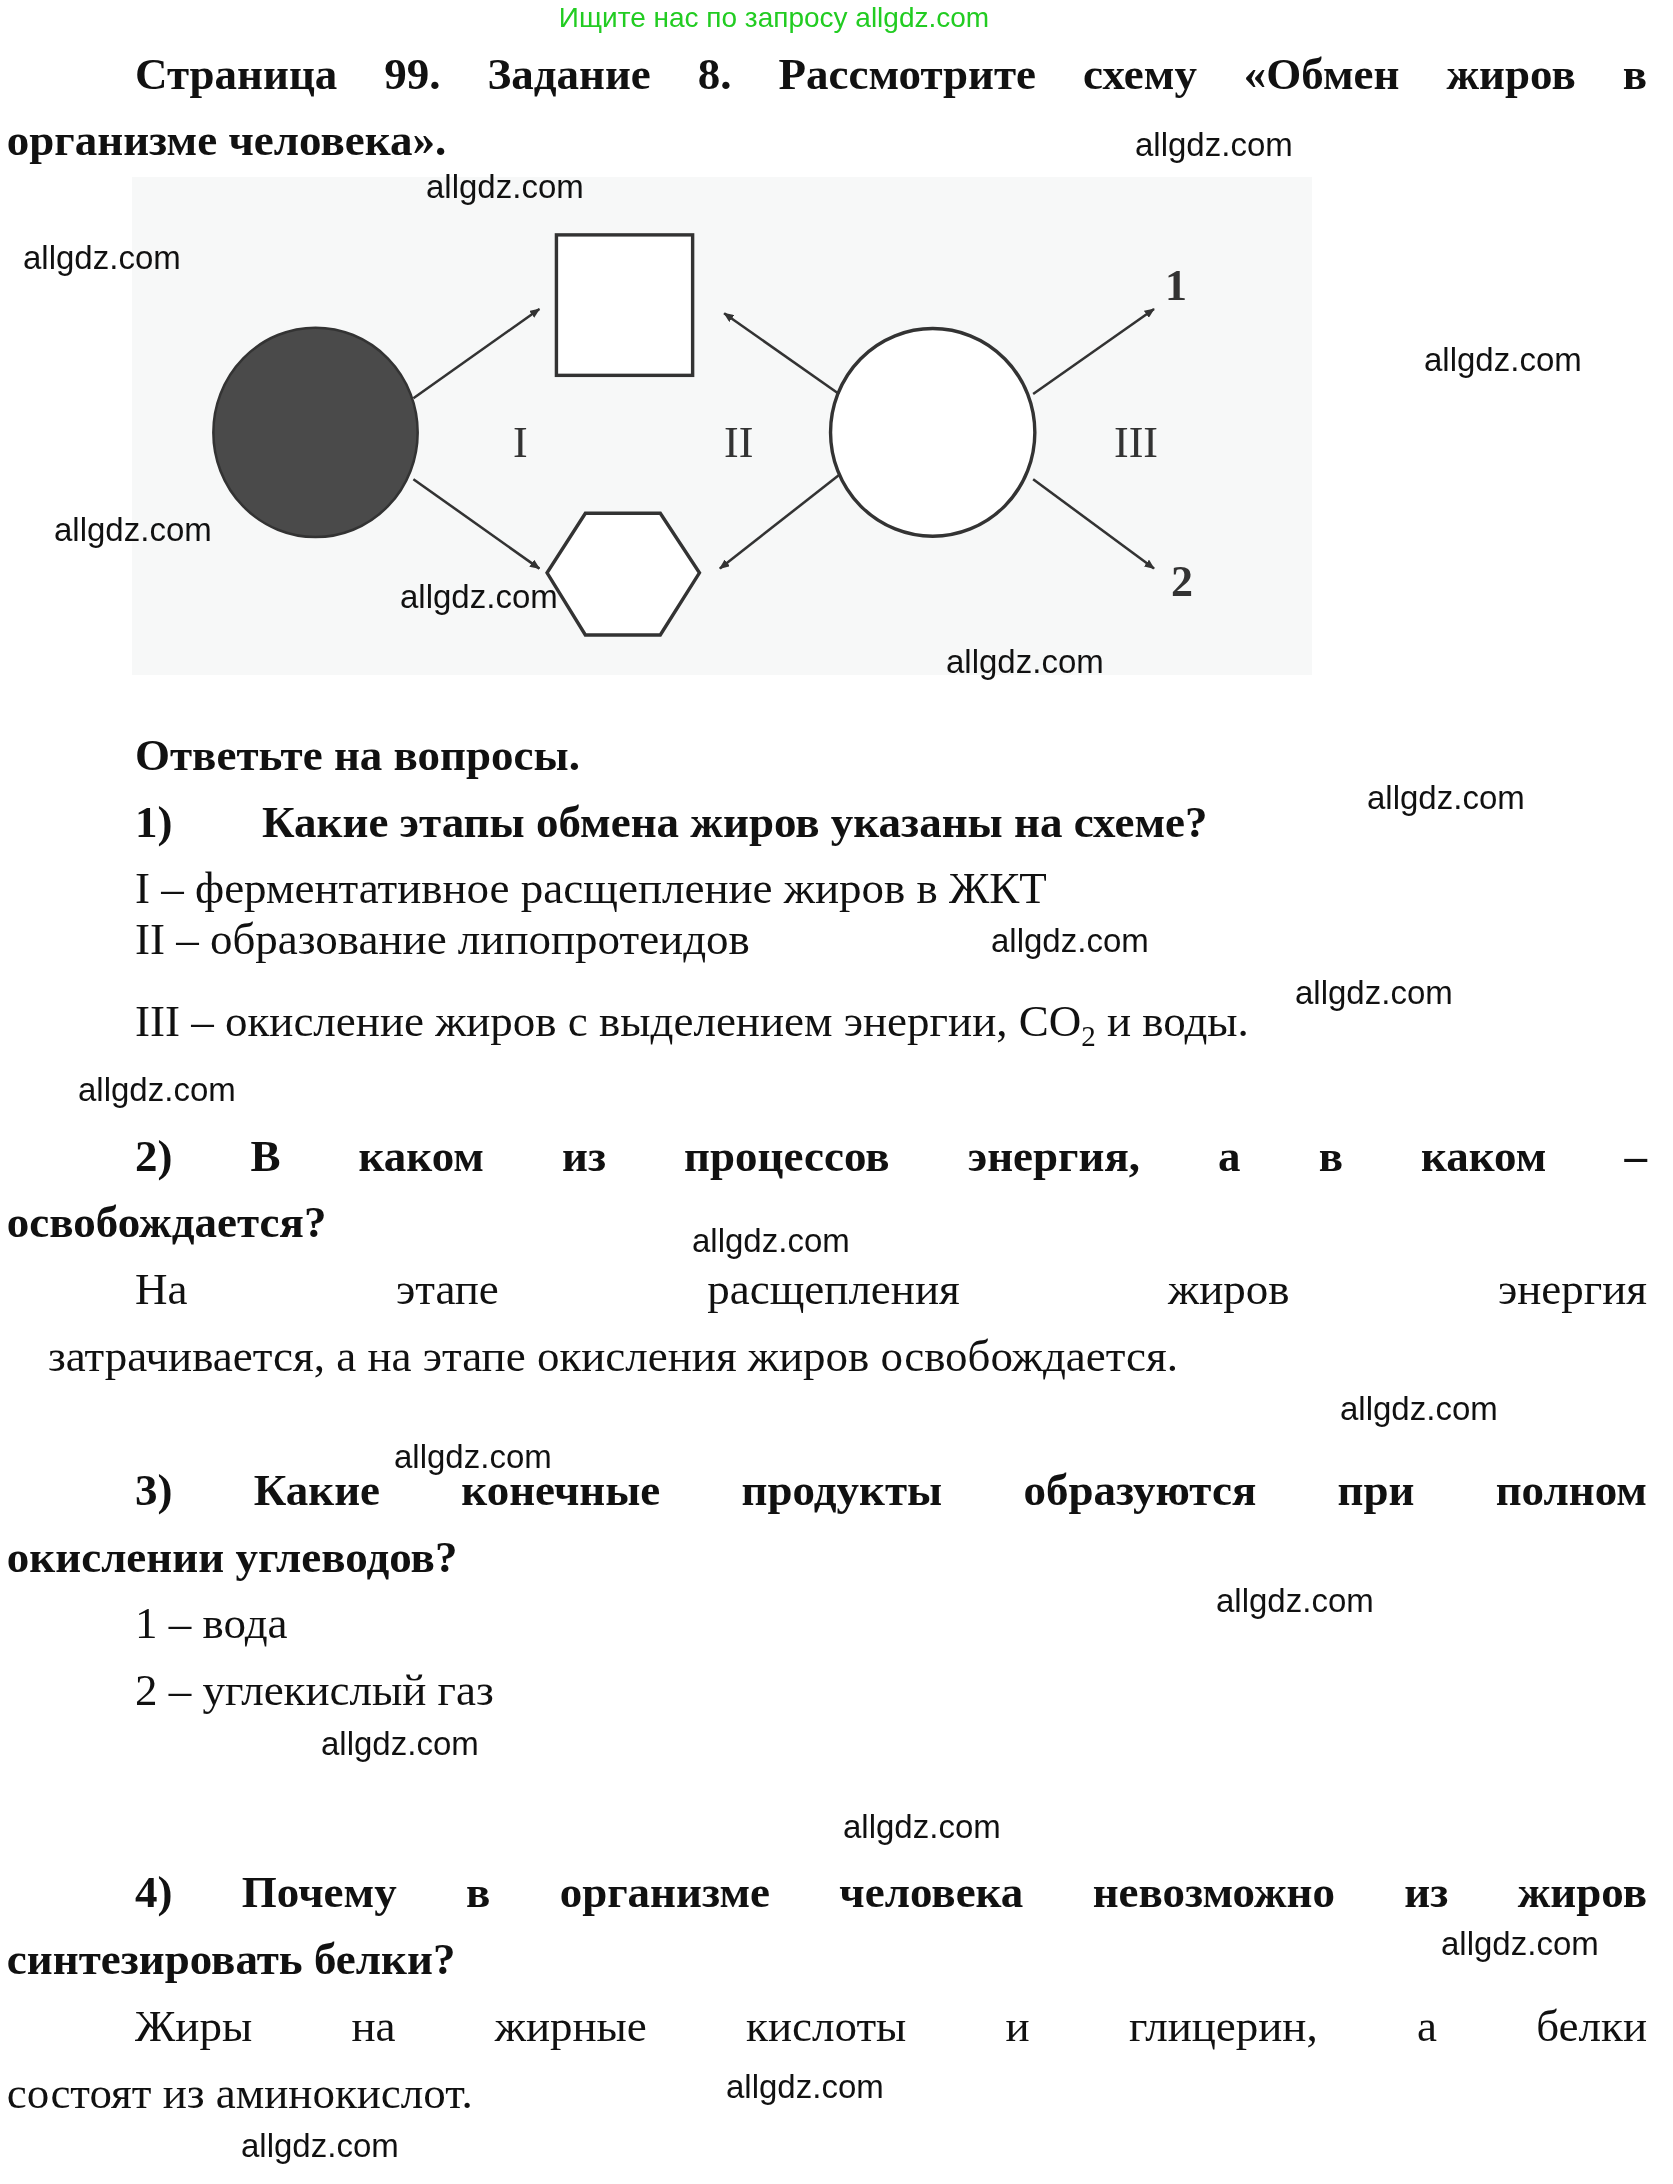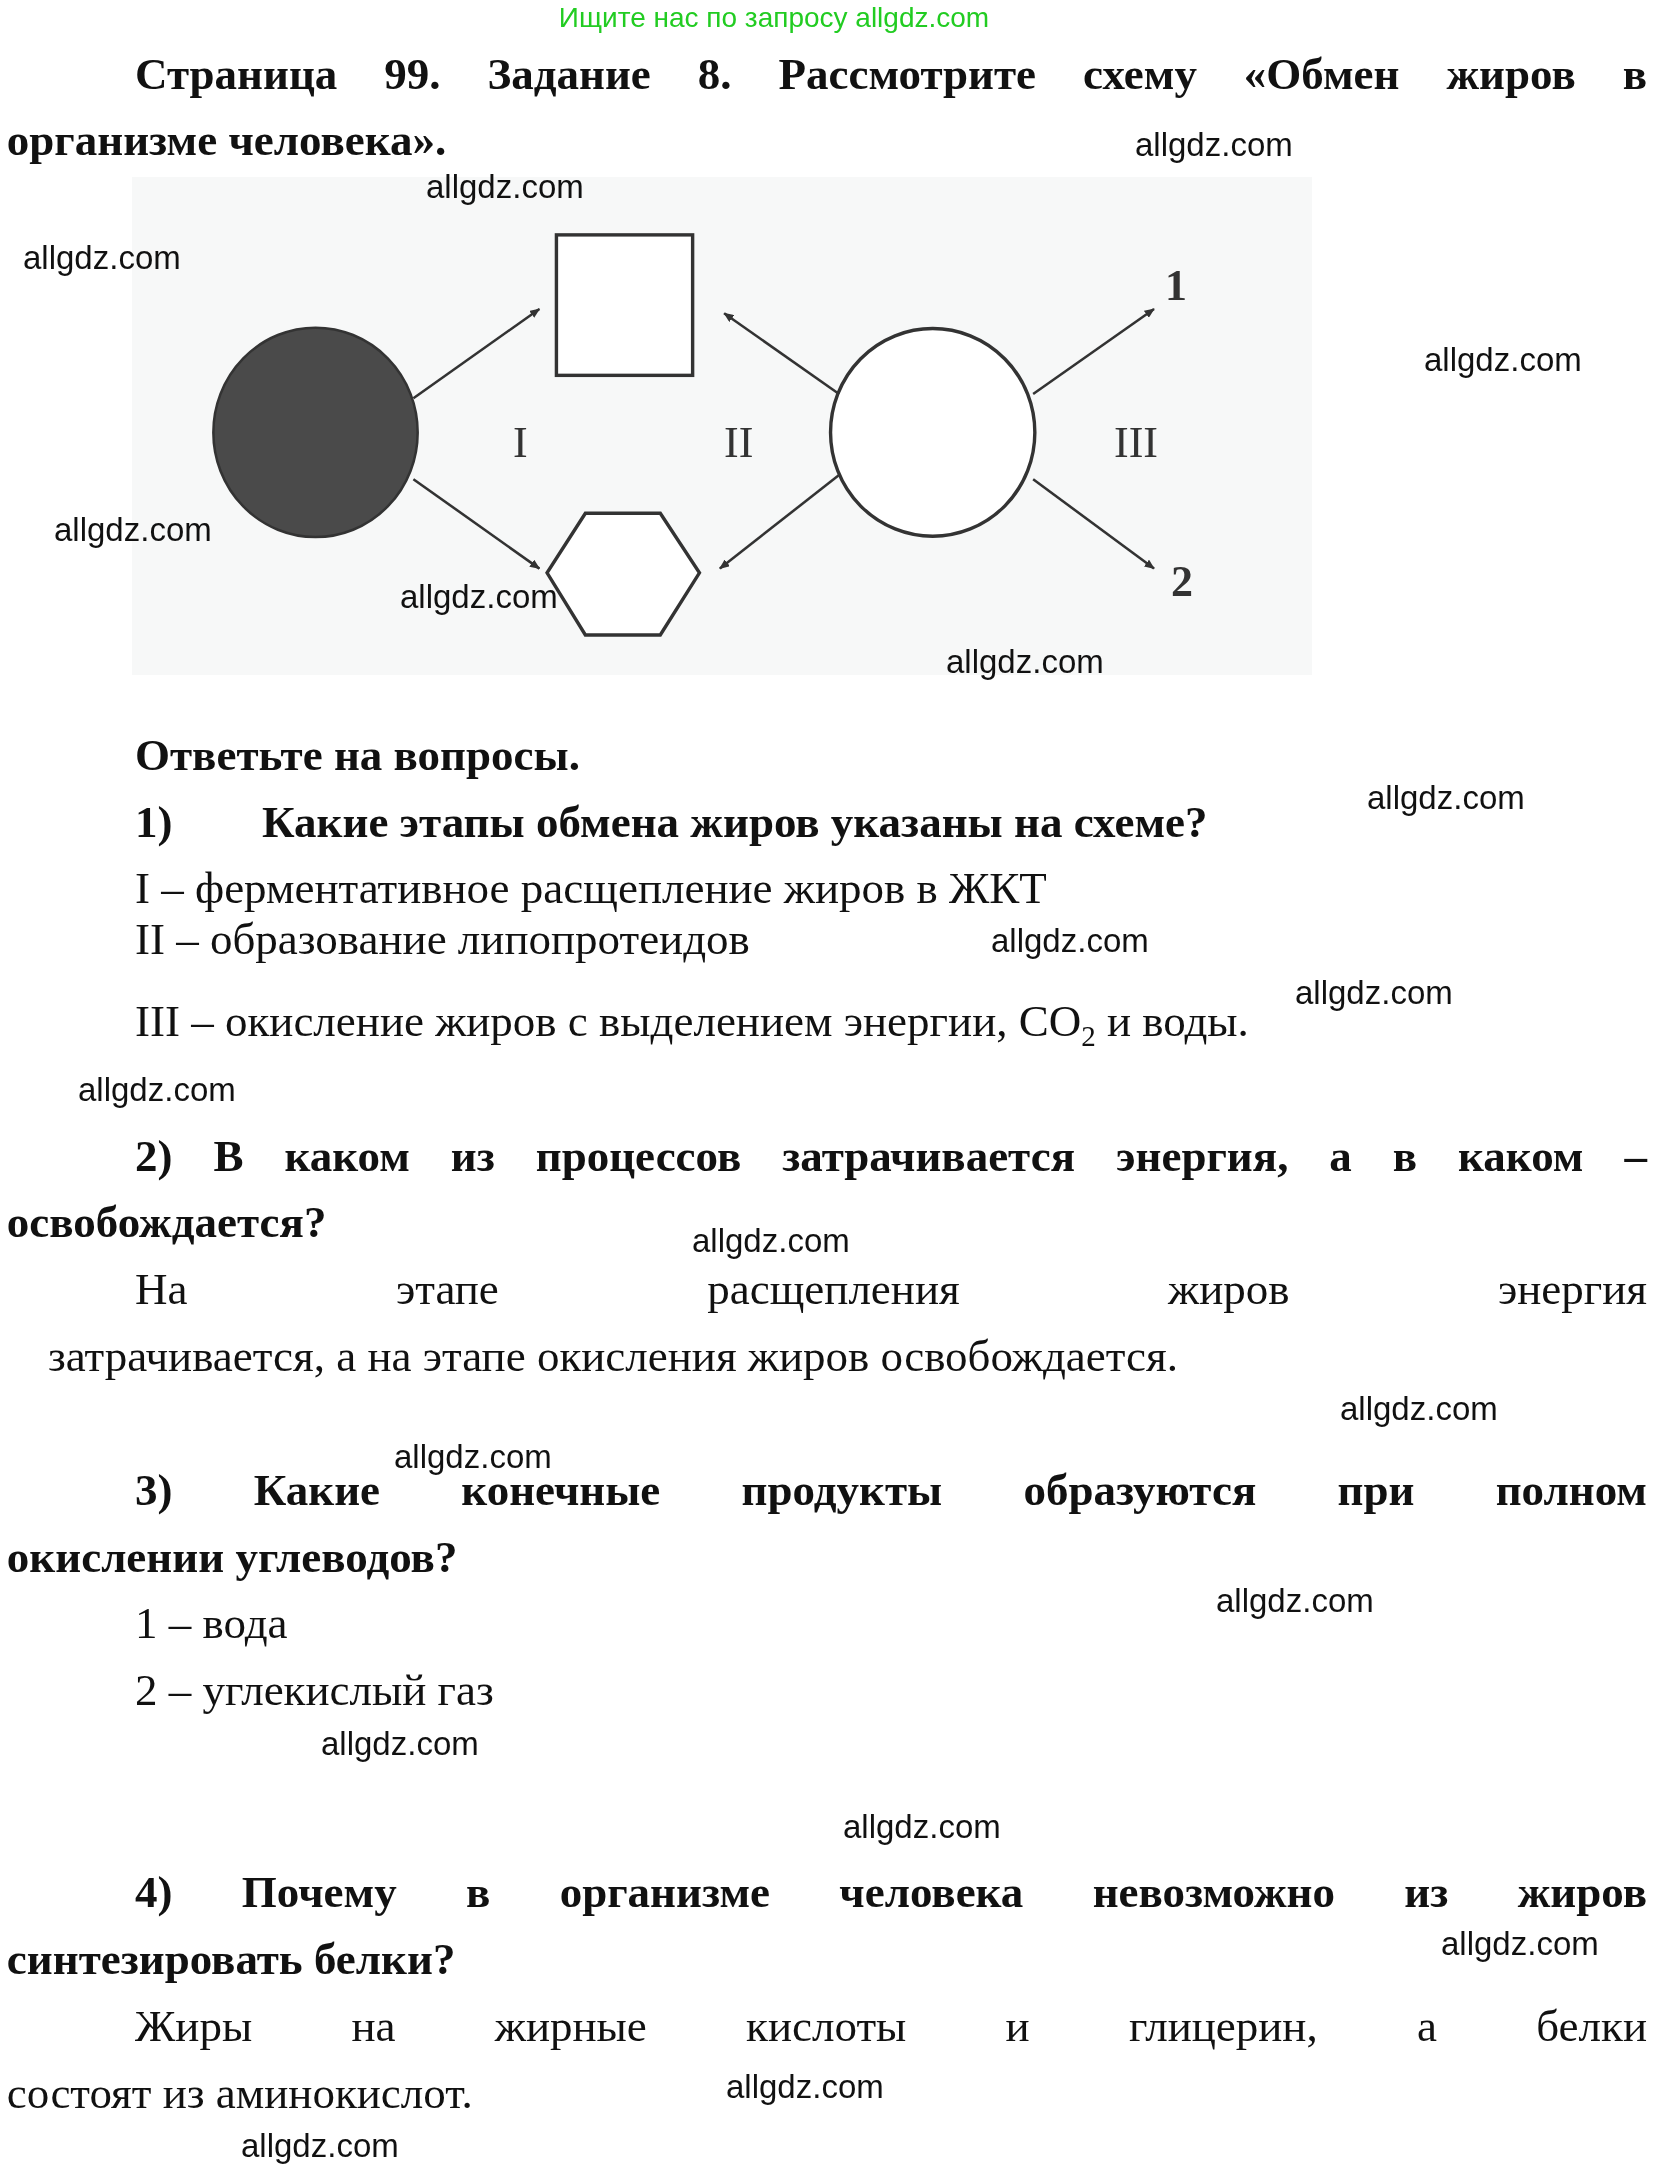--- a/index.html
+++ b/index.html
@@ -71,21 +71,20 @@
 <div class="abs txt" style="left:135px; top:861px;">I – ферментативное расщепление жиров в ЖКТ</div>
 <div class="abs txt" style="left:135px; top:912px;">II – образование липопротеидов</div>
 <div class="abs txt" style="left:135px; top:994px;"><span>III – окисление жиров с выделением энергии, CO</span><sub style="font-size:29px;">2</sub><span> и воды.</span></div>
 
 <div class="abs txt b just" style="left:135px; top:1129px; width:1512px;">
   <span>2)</span>
   <span>В</span>
   <span>каком</span>
   <span>из</span>
   <span>процессов</span>
-  <span>затрачивается</span>
   <span>энергия,</span>
   <span>а</span>
   <span>в</span>
   <span>каком</span>
   <span>–</span>
 </div>
 <div class="abs txt b" style="left:6.8px; top:1195px;">освобождается?</div>
 <div class="abs txt just" style="left:135px; top:1262px; width:1512px;">
   <span>На</span>
   <span>этапе</span>

